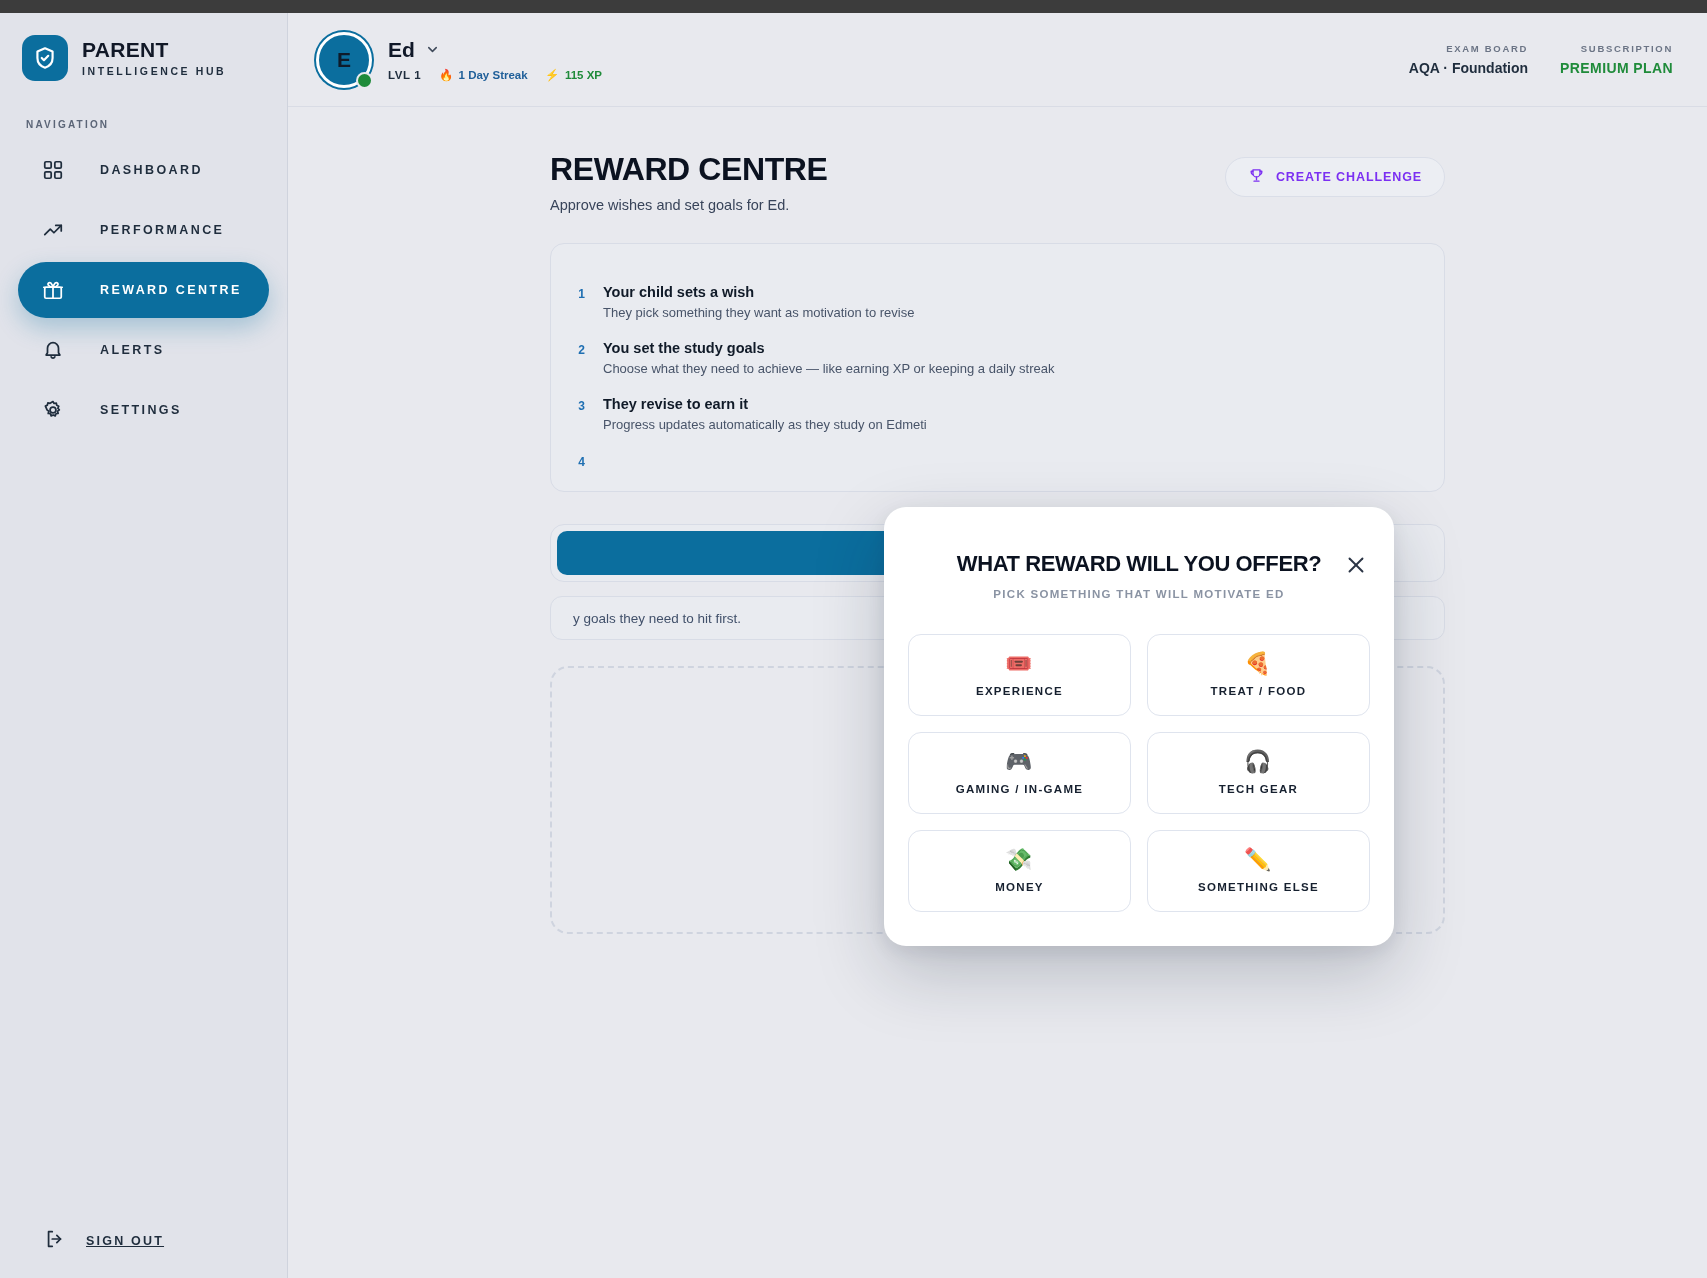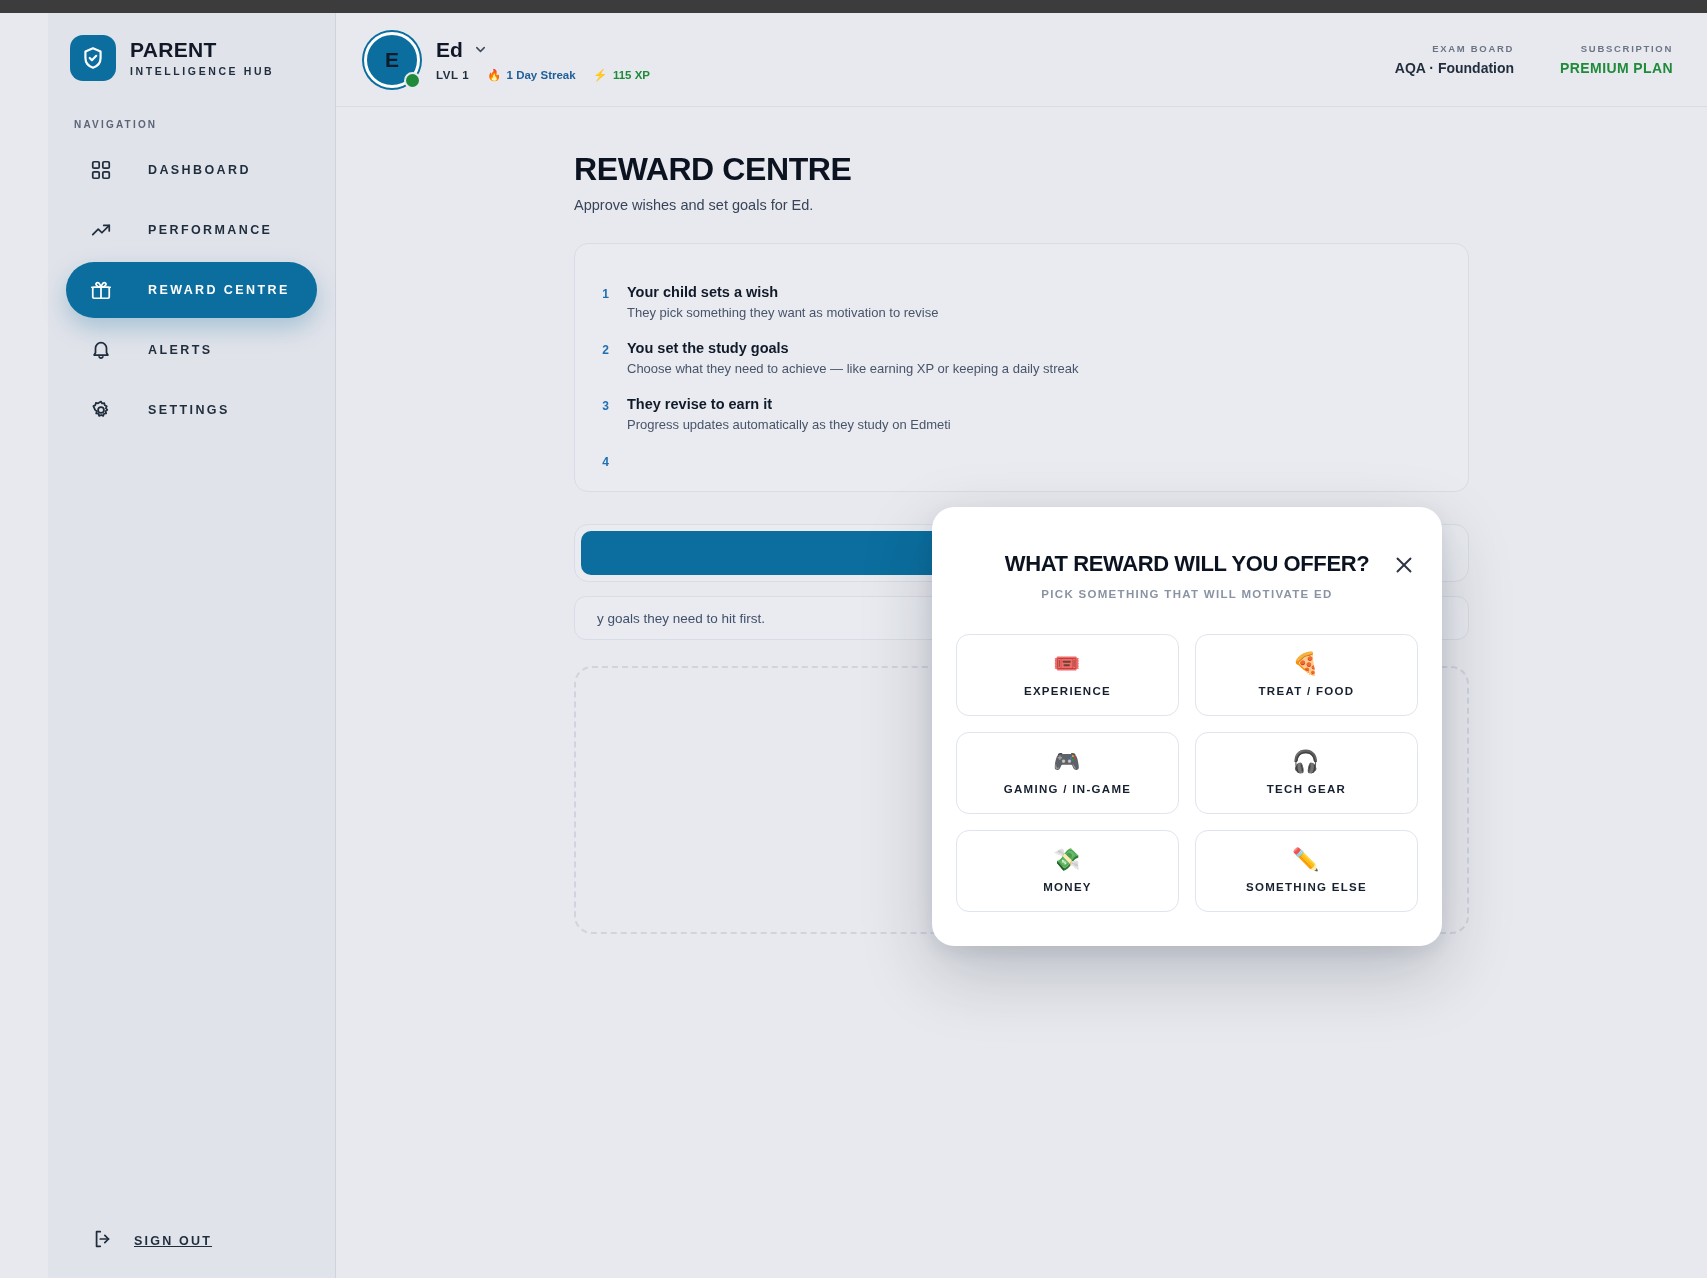--- a/index.html
+++ b/index.html
@@ -21,21 +21,20 @@
     background: #3c3c3c;
   }
 
   .app-root {
     position: absolute;
     top: 13px; left: 0;
     width: 1707px;
     height: 1265px;
     display: flex;
     background: #e8e9ee;
-    padding-left: 48px;
   }
 
   
   .sidebar {
     width: 288px;
     height: 100%;
     background: #e1e3ea;
     border-right: 1px solid #cfd3dd;
     display: flex;
     flex-direction: column;
@@ -173,21 +172,21 @@
     margin-top: 6px;
     font-size: 11.5px; font-weight: 700;
   }
   .meta-lvl { color: #1f2d3d; letter-spacing: 0.6px; }
   .meta-streak { color: #1f5f99; display: flex; align-items: center; gap: 5px; }
   .meta-xp { color: #1f8b3a; display: flex; align-items: center; gap: 5px; }
 
   .topbar-right {
     margin-left: auto;
     display: flex;
-    gap: 46px;
+    gap: 32px;
     text-align: right;
     justify-content: center;
   }
   .kv-label {
     font-size: 9.5px;
     font-weight: 700;
     letter-spacing: 1.7px;
     color: #6b7485;
   }
   .kv-value {
@@ -524,20 +523,32 @@
     </header>
 
     <div class="content">
       <div class="content-inner">
 
         <div class="page-head">
           <div>
             <h1 class="page-title">REWARD CENTRE</h1>
             <div class="page-sub">Approve wishes and set goals for Ed.</div>
           </div>
+          <div class="create-btn">
+            <span>
+              <svg viewBox="0 0 24 24" fill="none" stroke="currentColor" stroke-width="1.9" stroke-linecap="round" stroke-linejoin="round">
+                <path d="M7 4h10v5a5 5 0 01-10 0V4z"></path>
+                <path d="M7 6H4.5v1.5A3.5 3.5 0 007.2 11"></path>
+                <path d="M17 6h2.5v1.5A3.5 3.5 0 0116.8 11"></path>
+                <line x1="12" y1="14" x2="12" y2="18"></line>
+                <line x1="8.5" y1="20" x2="15.5" y2="20"></line>
+              </svg>
+            </span>
+            <span class="create-btn-label">CREATE CHALLENGE</span>
+          </div>
         </div>
 
         <div class="how-card">
 
           <div class="step">
             <div class="step-num">1</div>
             <div>
               <div class="step-title">Your child sets a wish</div>
               <div class="step-desc">They pick something they want as motivation to revise</div>
             </div>

